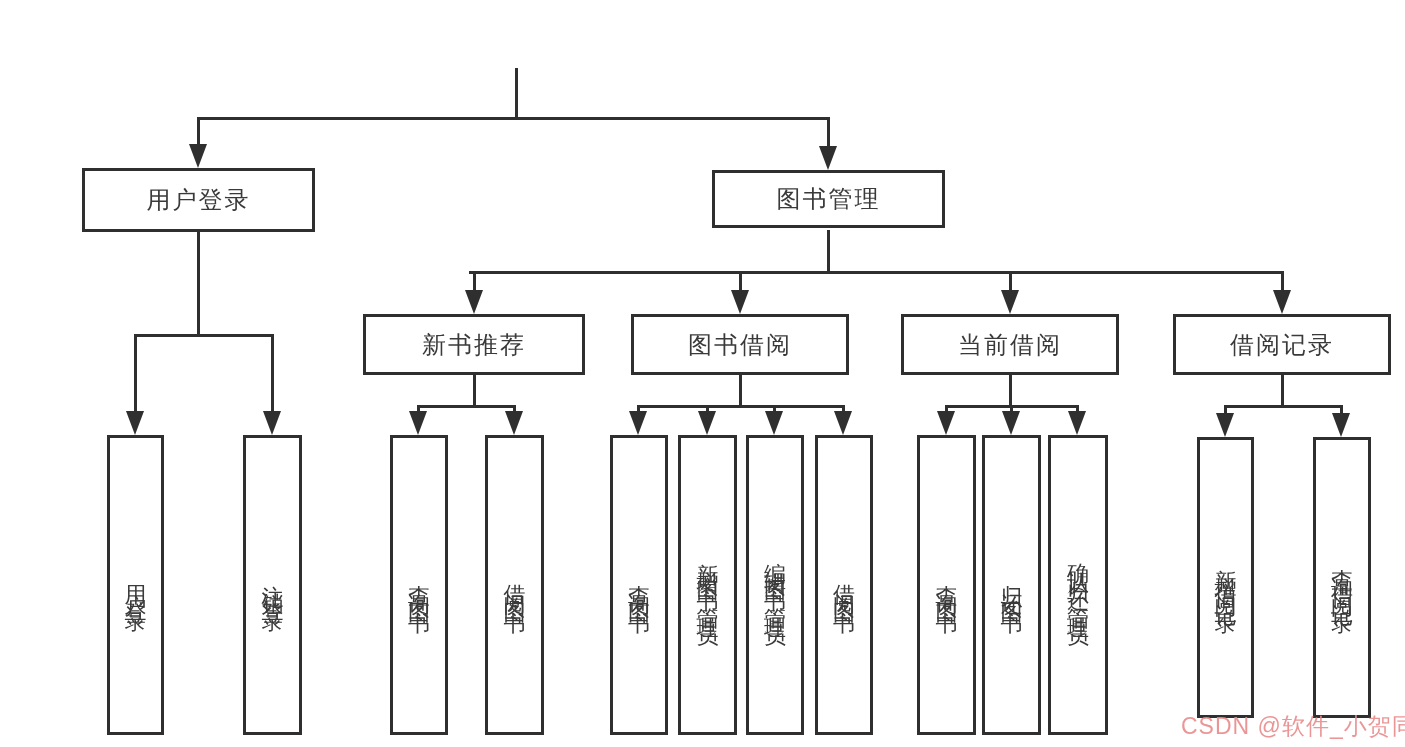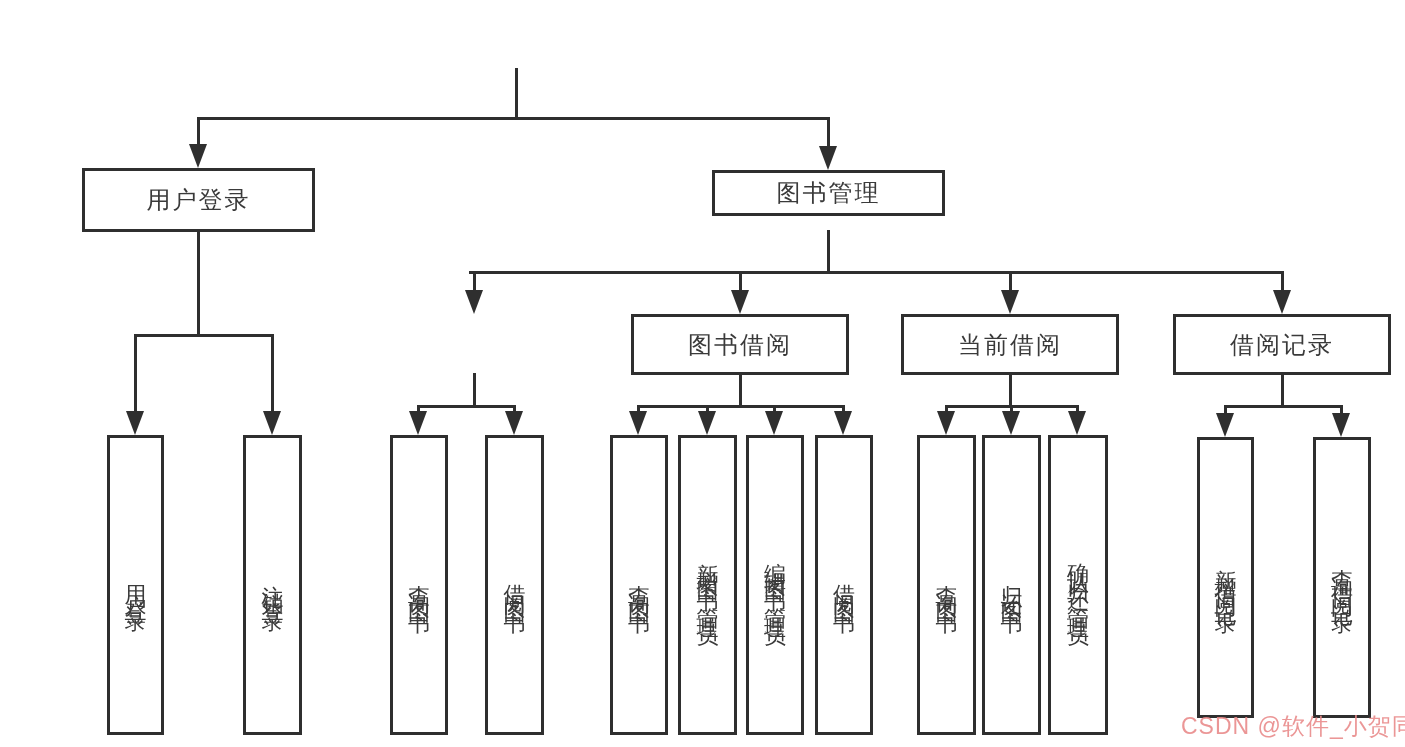--- a/index.html
+++ b/index.html
@@ -35,40 +35,41 @@
 
 
   <div class="line" style="left:515px;top:68px;width:3px;height:52px"></div>
   <div class="line" style="left:197px;top:117px;width:633px;height:3px"></div>
   <div class="line" style="left:197px;top:117px;width:3px;height:38px"></div>
   <div class="line" style="left:827px;top:117px;width:3px;height:40px"></div>
   <div class="arrow" style="left:189px;top:144px"></div>
   <div class="arrow" style="left:819px;top:146px"></div>
 
   <div class="hbox" style="left:82px;top:168px;width:233px;height:64px">用户登录</div>
-  <div class="hbox" style="left:712px;top:170px;width:233px;height:46px">图书管理</div>
+  <div class="hbox" style="left:712px;top:170px;width:233px;height:58px">图书管理</div>
 
   <div class="line" style="left:197px;top:230px;width:3px;height:106px"></div>
   <div class="line" style="left:134px;top:334px;width:140px;height:3px"></div>
   <div class="line" style="left:134px;top:334px;width:3px;height:88px"></div>
   <div class="line" style="left:271px;top:334px;width:3px;height:88px"></div>
   <div class="arrow" style="left:126px;top:411px"></div>
   <div class="arrow" style="left:263px;top:411px"></div>
 
   <div class="line" style="left:827px;top:230px;width:3px;height:44px"></div>
   <div class="line" style="left:469px;top:271px;width:814px;height:3px"></div>
   <div class="line" style="left:473px;top:271px;width:3px;height:28px"></div>
   <div class="line" style="left:739px;top:271px;width:3px;height:28px"></div>
   <div class="line" style="left:1009px;top:271px;width:3px;height:28px"></div>
   <div class="line" style="left:1281px;top:271px;width:3px;height:28px"></div>
   <div class="arrow" style="left:465px;top:290px"></div>
   <div class="arrow" style="left:731px;top:290px"></div>
   <div class="arrow" style="left:1001px;top:290px"></div>
   <div class="arrow" style="left:1273px;top:290px"></div>
 
+  <div class="hbox" style="left:363px;top:314px;width:222px;height:61px">新书推荐</div>
   <div class="hbox" style="left:901px;top:314px;width:218px;height:61px">当前借阅</div>
   <div class="hbox" style="left:631px;top:314px;width:218px;height:61px">图书借阅</div>
   <div class="hbox" style="left:1173px;top:314px;width:218px;height:61px">借阅记录</div>
 
   <div class="line" style="left:473px;top:373px;width:3px;height:35px"></div>
   <div class="line" style="left:417px;top:405px;width:99px;height:3px"></div>
   <div class="line" style="left:417px;top:405px;width:3px;height:14px"></div>
   <div class="line" style="left:513px;top:405px;width:3px;height:14px"></div>
   <div class="arrow" style="left:409px;top:411px"></div>
   <div class="arrow" style="left:505px;top:411px"></div>

